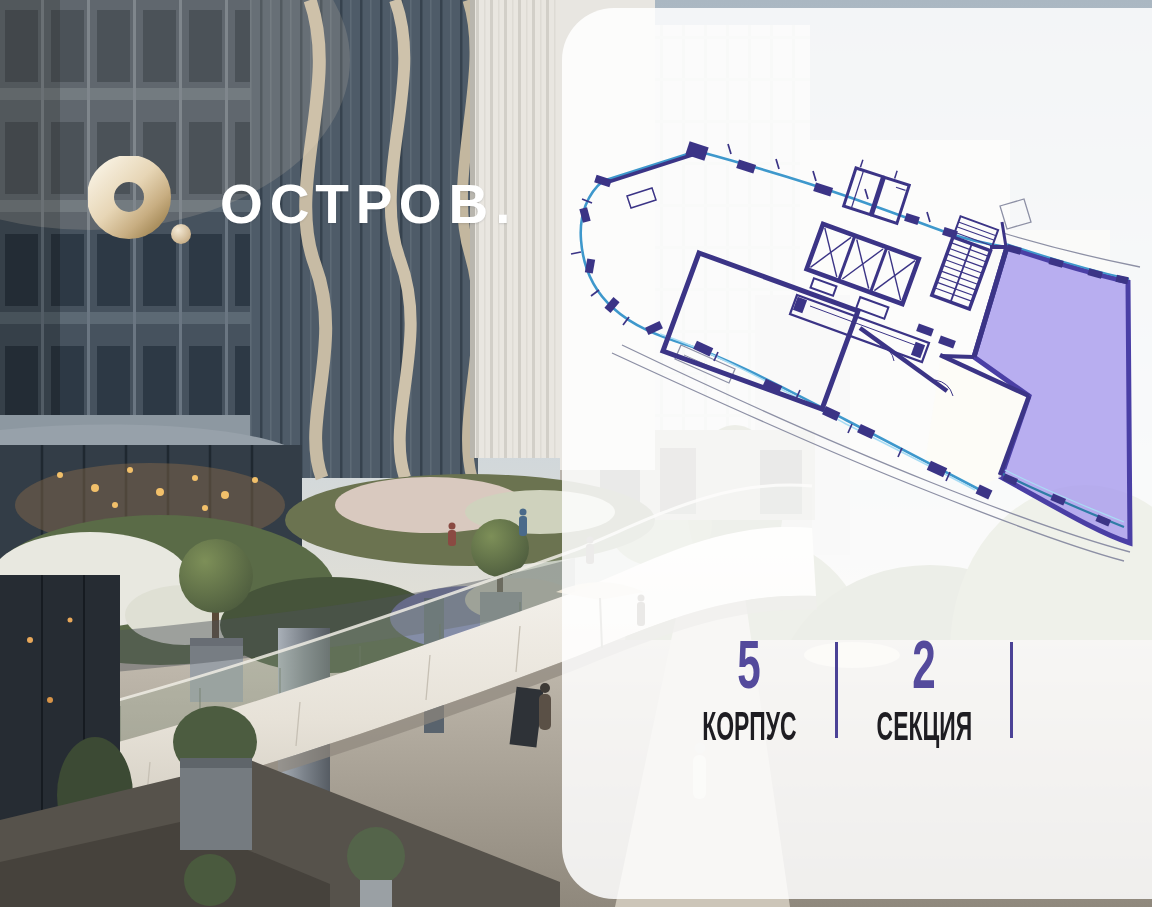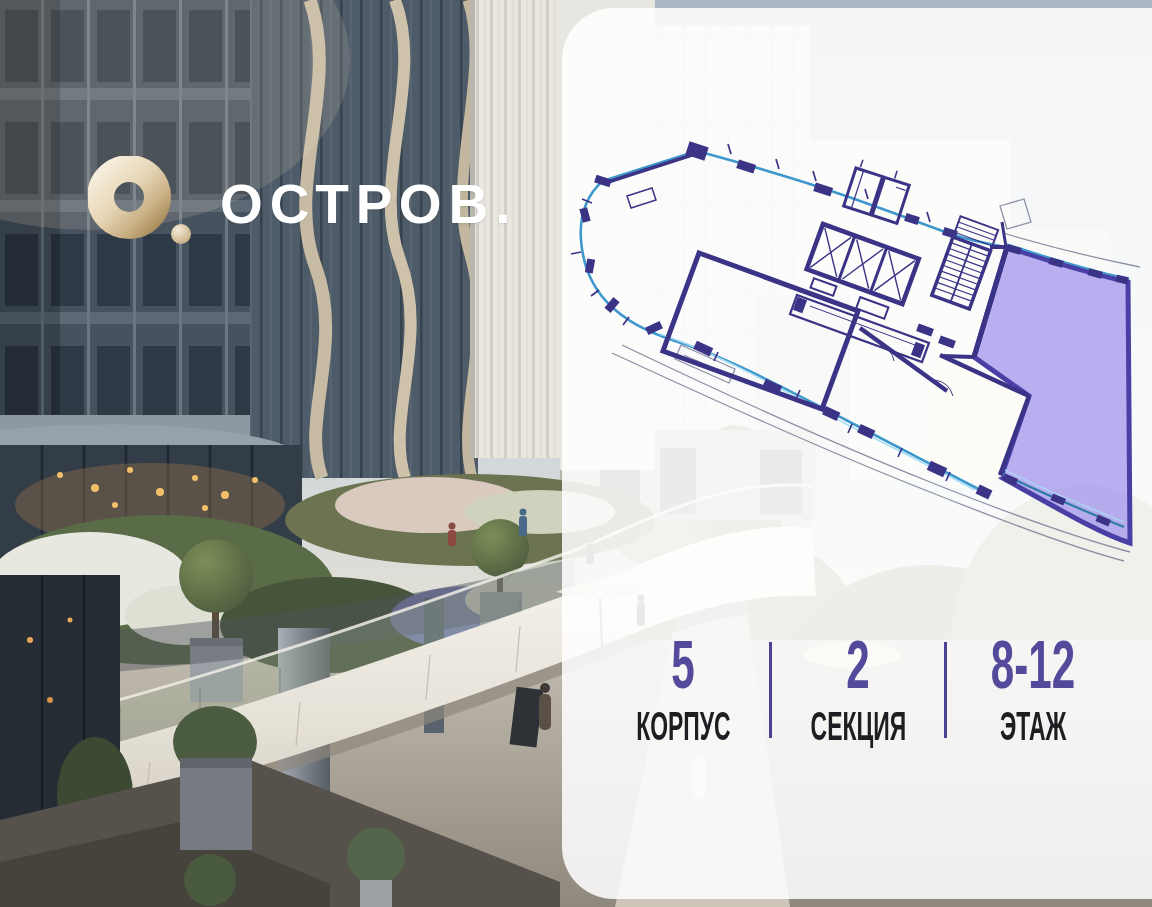--- a/index.html
+++ b/index.html
@@ -434,20 +434,16 @@
       <div class="info-col">
         <span class="info-number">5</span>
         <span class="info-label">КОРПУС</span>
       </div>
       <div class="info-divider"></div>
       <div class="info-col">
         <span class="info-number">2</span>
         <span class="info-label">СЕКЦИЯ</span>
       </div>
       <div class="info-divider"></div>
-      <div class="info-col">
-        <span class="info-number">8-12</span>
-        <span class="info-label">ЭТАЖ</span>
-      </div>
     </div>
   </div>
 
 </div>
 
 </body></html>

